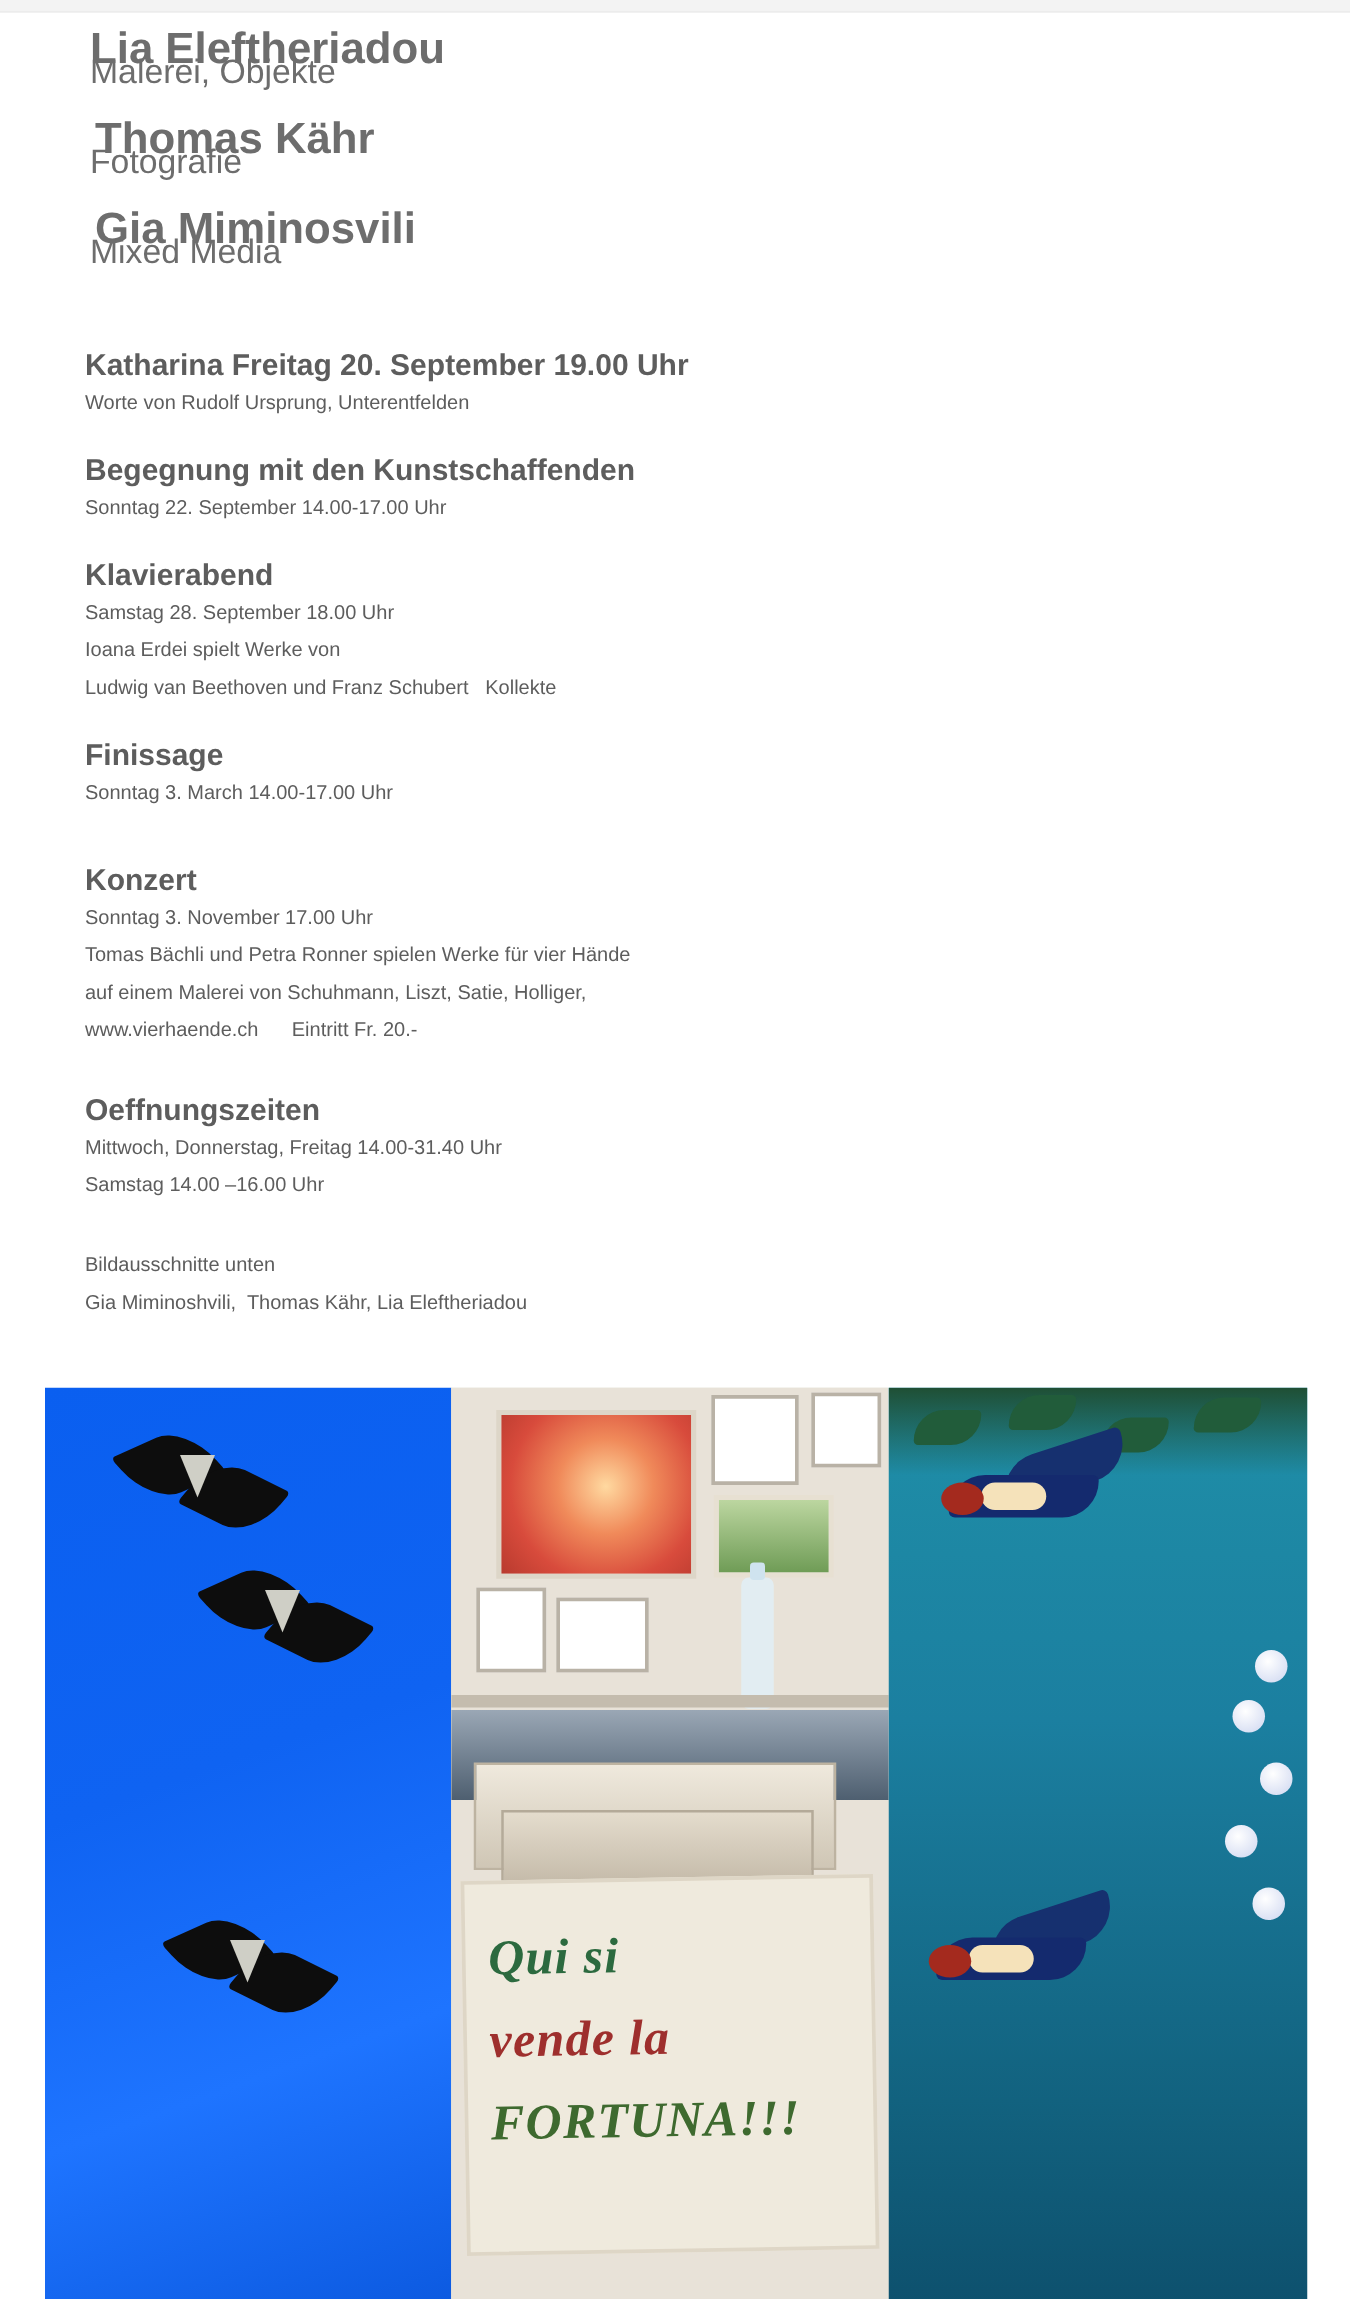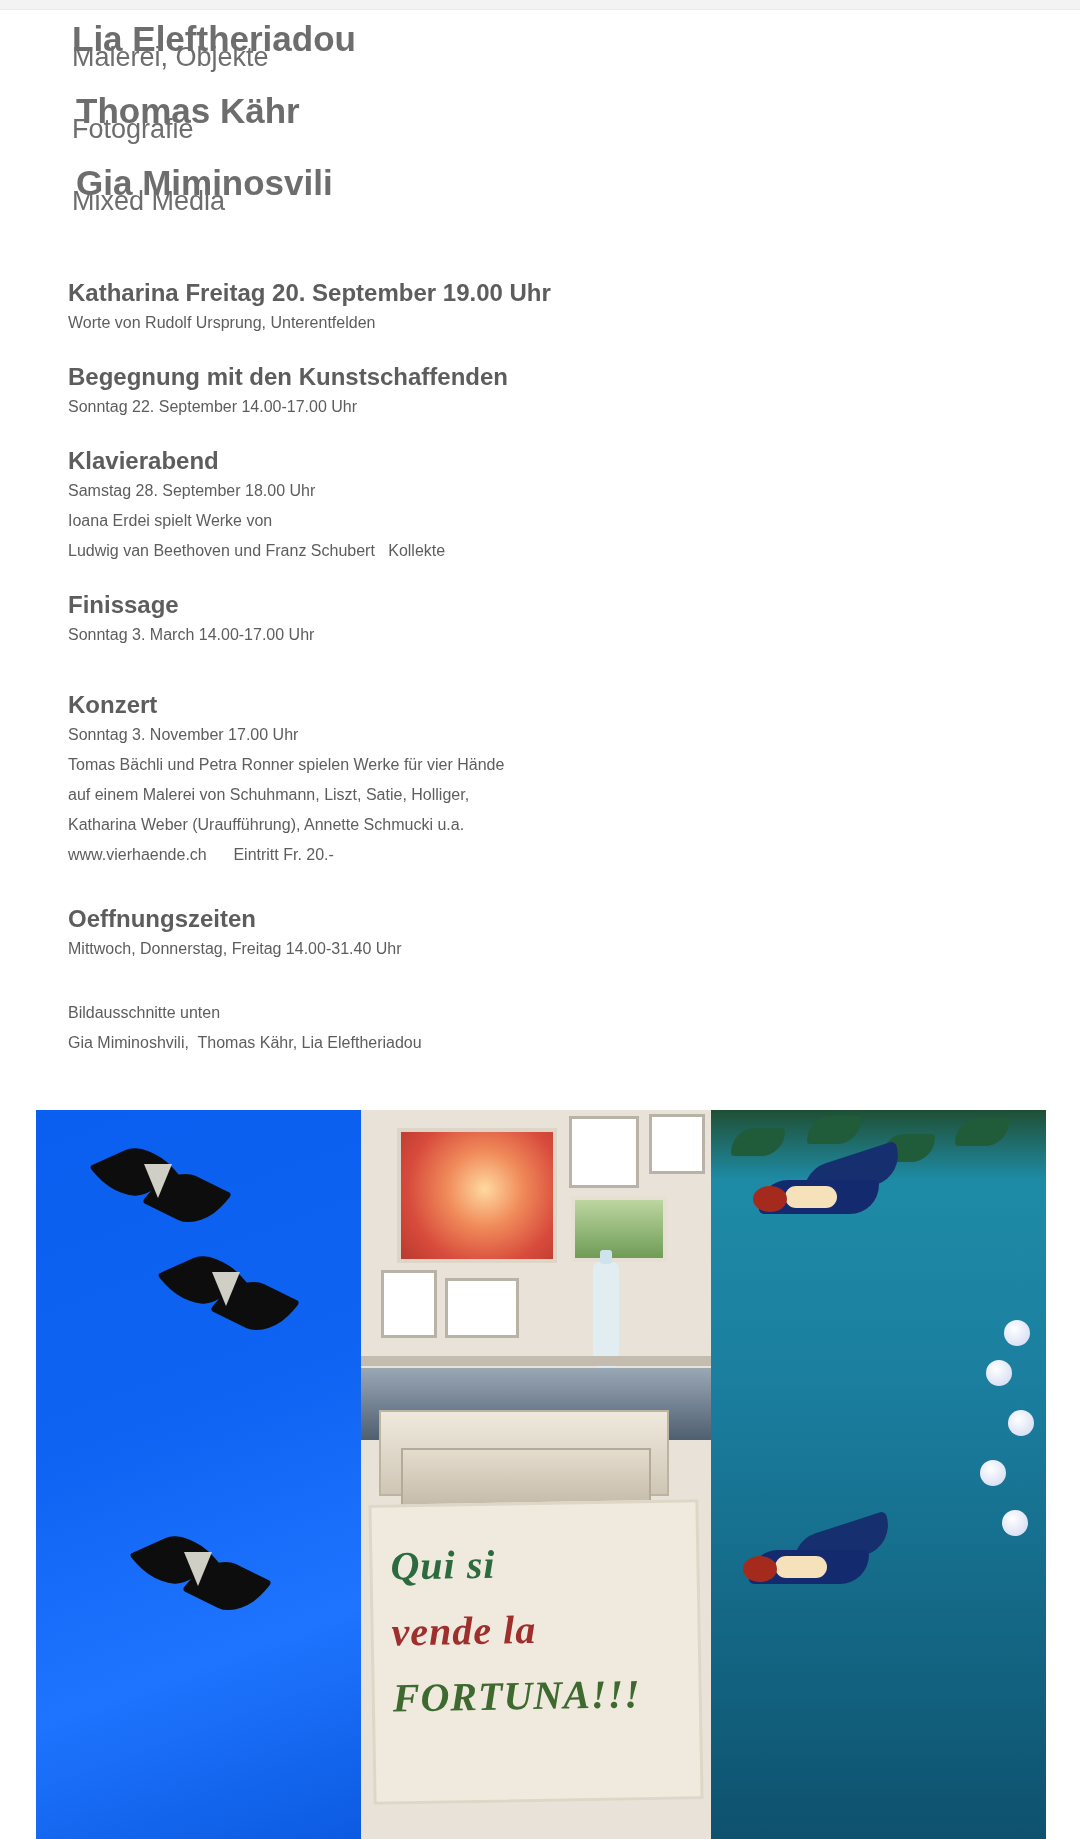--- a/index.html
+++ b/index.html
@@ -289,27 +289,27 @@
     <div class="event">
       <div class="event-head">Finissage</div>
       <div class="event-line">Sonntag 3. March 14.00-17.00 Uhr</div>
     </div>
 
     <div class="event gap-lg">
       <div class="event-head">Konzert</div>
       <div class="event-line">Sonntag 3. November 17.00 Uhr</div>
       <div class="event-line">Tomas Bächli und Petra Ronner spielen Werke für vier Hände</div>
       <div class="event-line">auf einem Malerei von Schuhmann, Liszt, Satie, Holliger,</div>
-      <div class="event-line">Katharina Weber (Uraufführung), Annette Schmucki u.a.</div>
       <div class="event-line">www.vierhaende.ch      Eintritt Fr. 20.-</div>
     </div>
 
     <div class="event gap-md">
       <div class="event-head">Oeffnungszeiten</div>
       <div class="event-line">Mittwoch, Donnerstag, Freitag 14.00-31.40 Uhr</div>
+      <div class="event-line">Samstag 14.00 –16.00 Uhr</div>
     </div>
 
     <div class="event gap-md">
       <div class="event-line">Bildausschnitte unten</div>
       <div class="event-line">Gia Miminoshvili,  Thomas Kähr, Lia Eleftheriadou</div>
     </div>
 
   </div>
 
   <div class="images">

